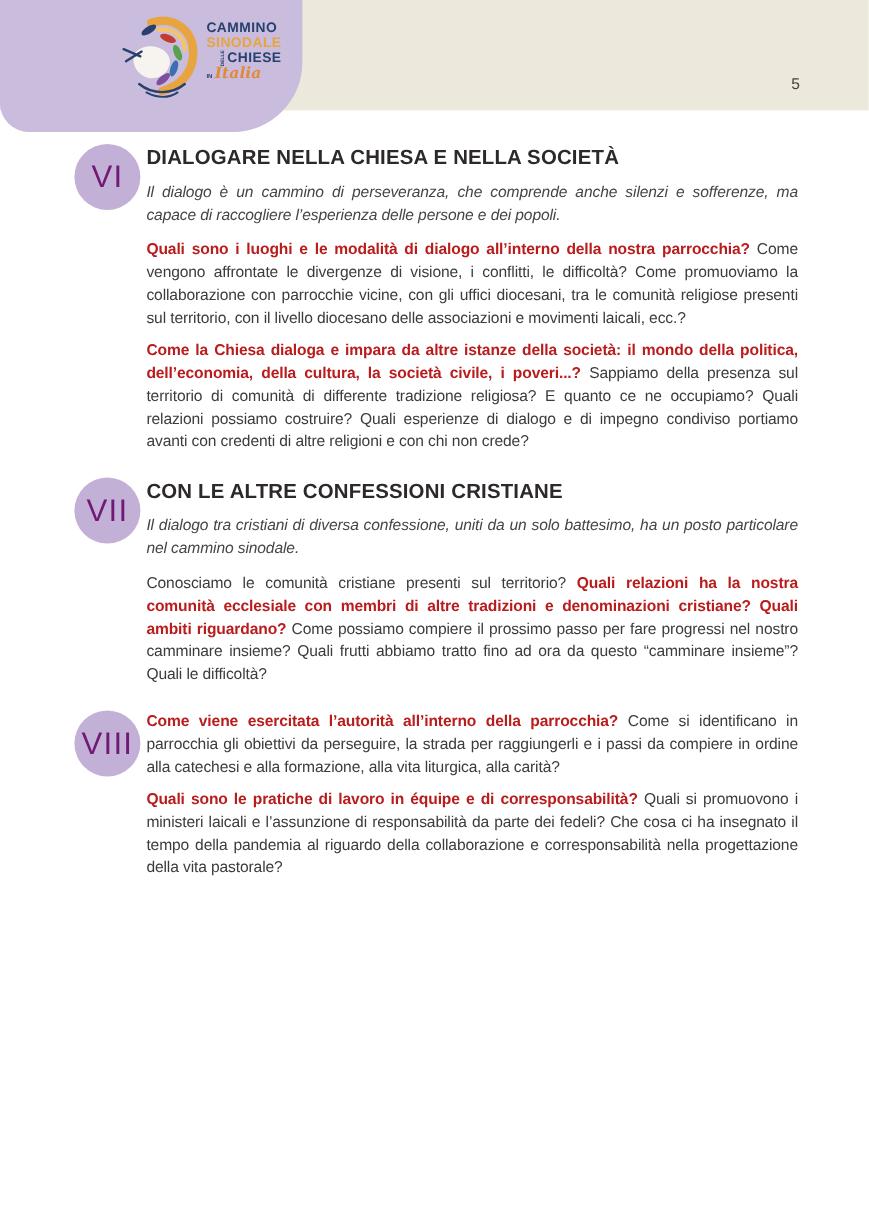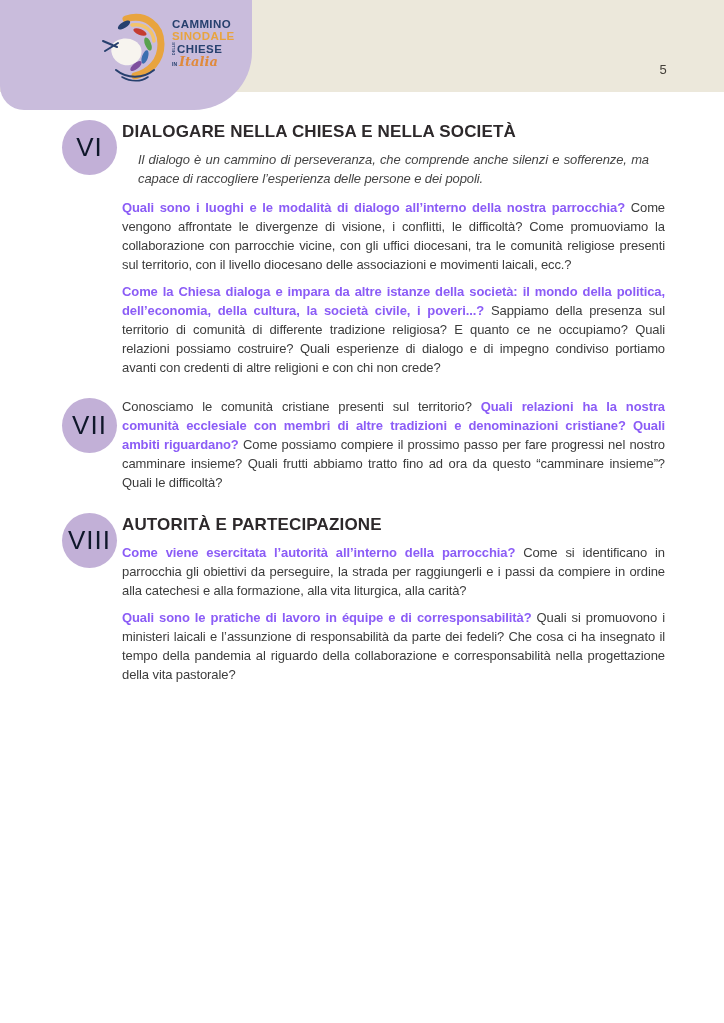--- a/index.html
+++ b/index.html
@@ -13,41 +13,41 @@
   .header-band{position:absolute;top:0;left:0;width:724px;height:92px;background:#ece8db;}
   .logo-panel{
     position:absolute;top:0;left:0;width:252px;height:110px;
     background:#c9bcdc;border-radius:0 0 58px 24px;
   }
   .logo{position:absolute;top:10px;left:98px;display:flex;}
   .logo-mark{width:70px;height:76px;}
   .logo-text{margin-left:4px;margin-top:8px;line-height:12px;}
   .lg1{font-size:11.5px;font-weight:bold;color:#27406e;letter-spacing:.4px;}
   .lg2{font-size:11.5px;font-weight:bold;color:#e8a43f;letter-spacing:.4px;}
-  .lg3{display:flex;align-items:center;}
+  .lg3{display:flex;align-items:center;justify-content:flex-end;}
   .lg3 .tiny-v{writing-mode:vertical-rl;transform:rotate(180deg);font-size:4px;font-weight:bold;color:#27406e;line-height:4px;margin-right:1px;}
   .lg3 .big{font-size:11.5px;font-weight:bold;color:#27406e;letter-spacing:.4px;}
   .lg4{display:flex;align-items:baseline;}
   .lg4 .tiny{font-size:5px;font-weight:bold;color:#27406e;margin-right:2px;}
   .lg4 .script{font-family:"DejaVu Serif",serif;font-style:italic;font-size:13px;color:#e08a3c;line-height:13px;font-weight:bold;}
   .page-number{position:absolute;top:60px;left:652px;width:22px;text-align:center;font-size:13px;color:#44403a;}
   
   .content{position:absolute;top:92px;left:62px;width:603px;padding-top:27px;}
   .sec{display:flex;margin-bottom:20px;}
   .badge{
     width:55px;height:55px;border-radius:50%;background:#c2b0d7;flex:none;
     display:flex;align-items:center;justify-content:center;margin-top:1px;
   }
-  .badge span{color:#0f172a;font-size:26px;font-weight:300;letter-spacing:1px;}
+  .badge span{color:#701a75;font-size:26px;font-weight:300;letter-spacing:1px;}
   .sec-body{margin-left:5px;width:543px;}
   .sec-body h2{font-size:17px;margin:3px 0 9px;color:#2d292b;letter-spacing:.15px;}
-  .intro{font-style:italic;margin:0 16px 10px;color:#454545;text-align:justify;letter-spacing:-.1px;}
+  .intro{font-style:italic;margin:0 0 10px;color:#454545;text-align:justify;letter-spacing:-.1px;}
   .para{margin:0 0 8px;text-align:justify;letter-spacing:-.1px;hyphens:auto;-webkit-hyphens:auto;}
   .para:last-child{margin-bottom:0;}
-  .hl{color:#8b5cf6;font-weight:bold;}
+  .hl{color:#b91c1c;font-weight:bold;}
 </style>
 </head>
 <body>
 
 <div class="header-band"></div>
 <div class="logo-panel"></div>
 
 <div class="logo">
   <svg class="logo-mark" viewBox="0 0 70 76" xmlns="http://www.w3.org/2000/svg">
     <path d="M28 9 C 47 3, 63 15, 63 34 C 63 51, 52 62, 37 66" fill="none" stroke="#e8a43f" stroke-width="7" stroke-linecap="round"></path>
@@ -90,28 +90,29 @@
       <p class="para"><span class="hl">Quali sono i luoghi e le modalità di dialogo all’interno della nostra parrocchia? </span><span>Come vengono affrontate le divergenze di visione, i conflitti, le difficoltà? Come promuoviamo la collaborazione con parrocchie vicine, con gli uffici diocesani, tra le comunità religiose presenti sul territorio, con il livello diocesano delle associazioni e movimenti laicali, ecc.?</span></p>
       <p class="para"><span class="hl">Come la Chiesa dialoga e impara da altre istanze della società: il mondo della politica, dell’economia, della cultura, la società civile, i poveri...? </span><span>Sappiamo della presenza sul territorio di comunità di differente tradizione religiosa? E quanto ce ne occupiamo? Quali relazioni possiamo costruire? Quali esperienze di dialogo e di impegno condiviso portiamo avanti con credenti di altre religioni e con chi non crede?</span></p>
     </div>
   </div>
 
   <div class="sec">
     <div class="badge">
       <span>VII</span>
     </div>
     <div class="sec-body">
+      <h2>CON LE ALTRE CONFESSIONI CRISTIANE</h2>
+      <p class="intro">Il dialogo tra cristiani di diversa confessione, uniti da un solo battesimo, ha un posto particolare nel cammino sinodale.</p>
       <p class="para"><span>Conosciamo le comunità cristiane presenti sul territorio? </span><span class="hl">Quali relazioni ha la nostra comunità ecclesiale con membri di altre tradizioni e denominazioni cristiane? Quali ambiti riguardano? </span><span>Come possiamo compiere il prossimo passo per fare progressi nel nostro camminare insieme? Quali frutti abbiamo tratto fino ad ora da questo “camminare insieme”? Quali le difficoltà?</span></p>
     </div>
   </div>
 
   <div class="sec">
     <div class="badge">
       <span>VIII</span>
     </div>
     <div class="sec-body">
-      <h2>AUTORITÀ E PARTECIPAZIONE</h2>
       <p class="para"><span class="hl">Come viene esercitata l’autorità all’interno della parrocchia? </span><span>Come si identificano in parrocchia gli obiettivi da perseguire, la strada per raggiungerli e i passi da compiere in ordine alla catechesi e alla formazione, alla vita liturgica, alla carità?</span></p>
       <p class="para"><span class="hl">Quali sono le pratiche di lavoro in équipe e di corresponsabilità? </span><span>Quali si promuovono i ministeri laicali e l’assunzione di responsabilità da parte dei fedeli? Che cosa ci ha insegnato il tempo della pandemia al riguardo della collaborazione e corresponsabilità nella progettazione della vita pastorale?</span></p>
     </div>
   </div>
 
 </div>
 
 </body></html>

